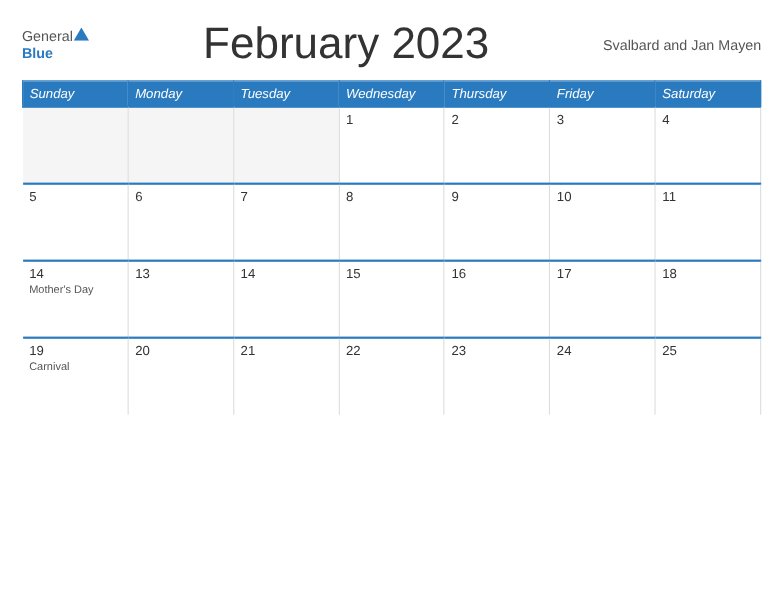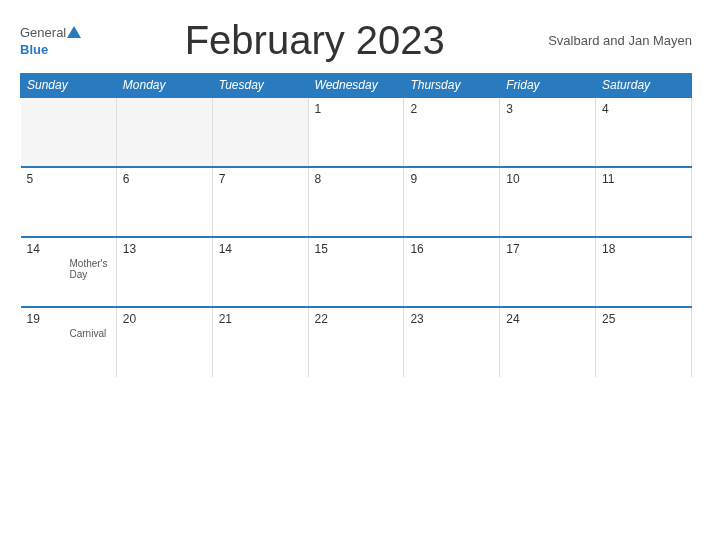--- a/index.html
+++ b/index.html
@@ -77,21 +77,20 @@
     .day-number {
       font-size: 12px;
       color: #333;
       display: block;
     }
     .event-label {
       font-size: 10px;
       color: #555;
       display: block;
       margin-top: 2px;
-      margin-left: 43px;
     }
     .logo-row {
       display: flex;
       align-items: center;
       gap: 0px;
     }
     .logo-text-general {
       font-size: 13px;
       color: #555;
     }

